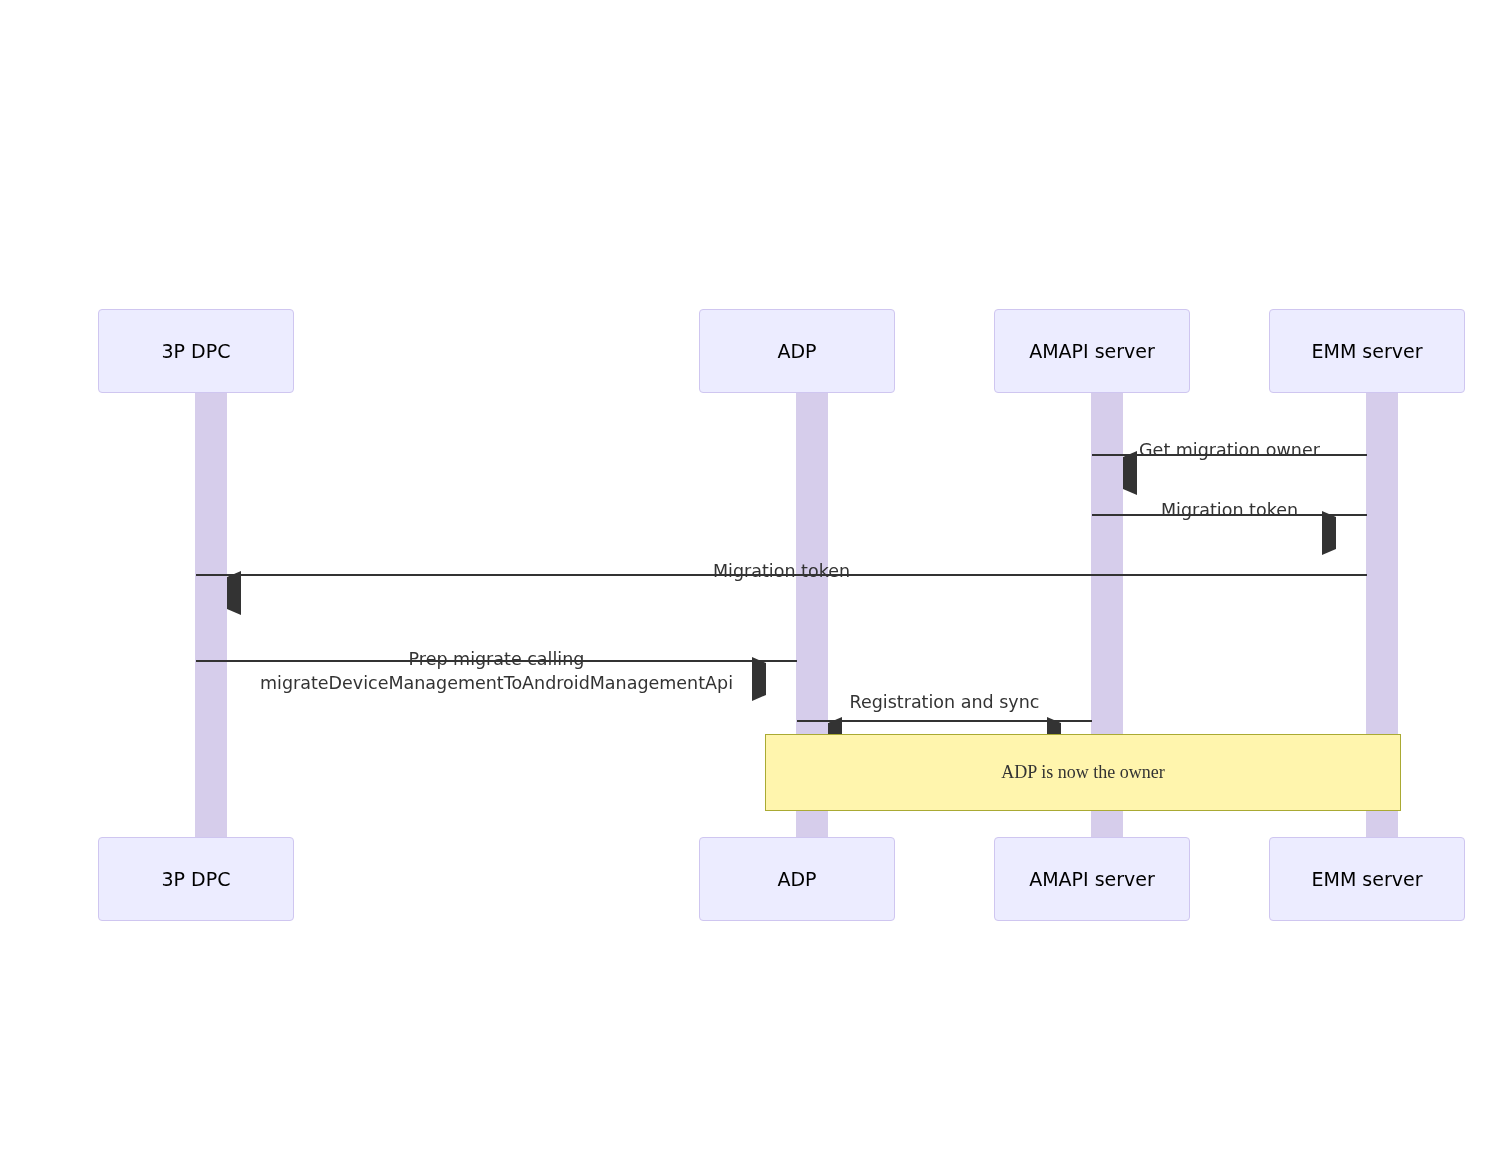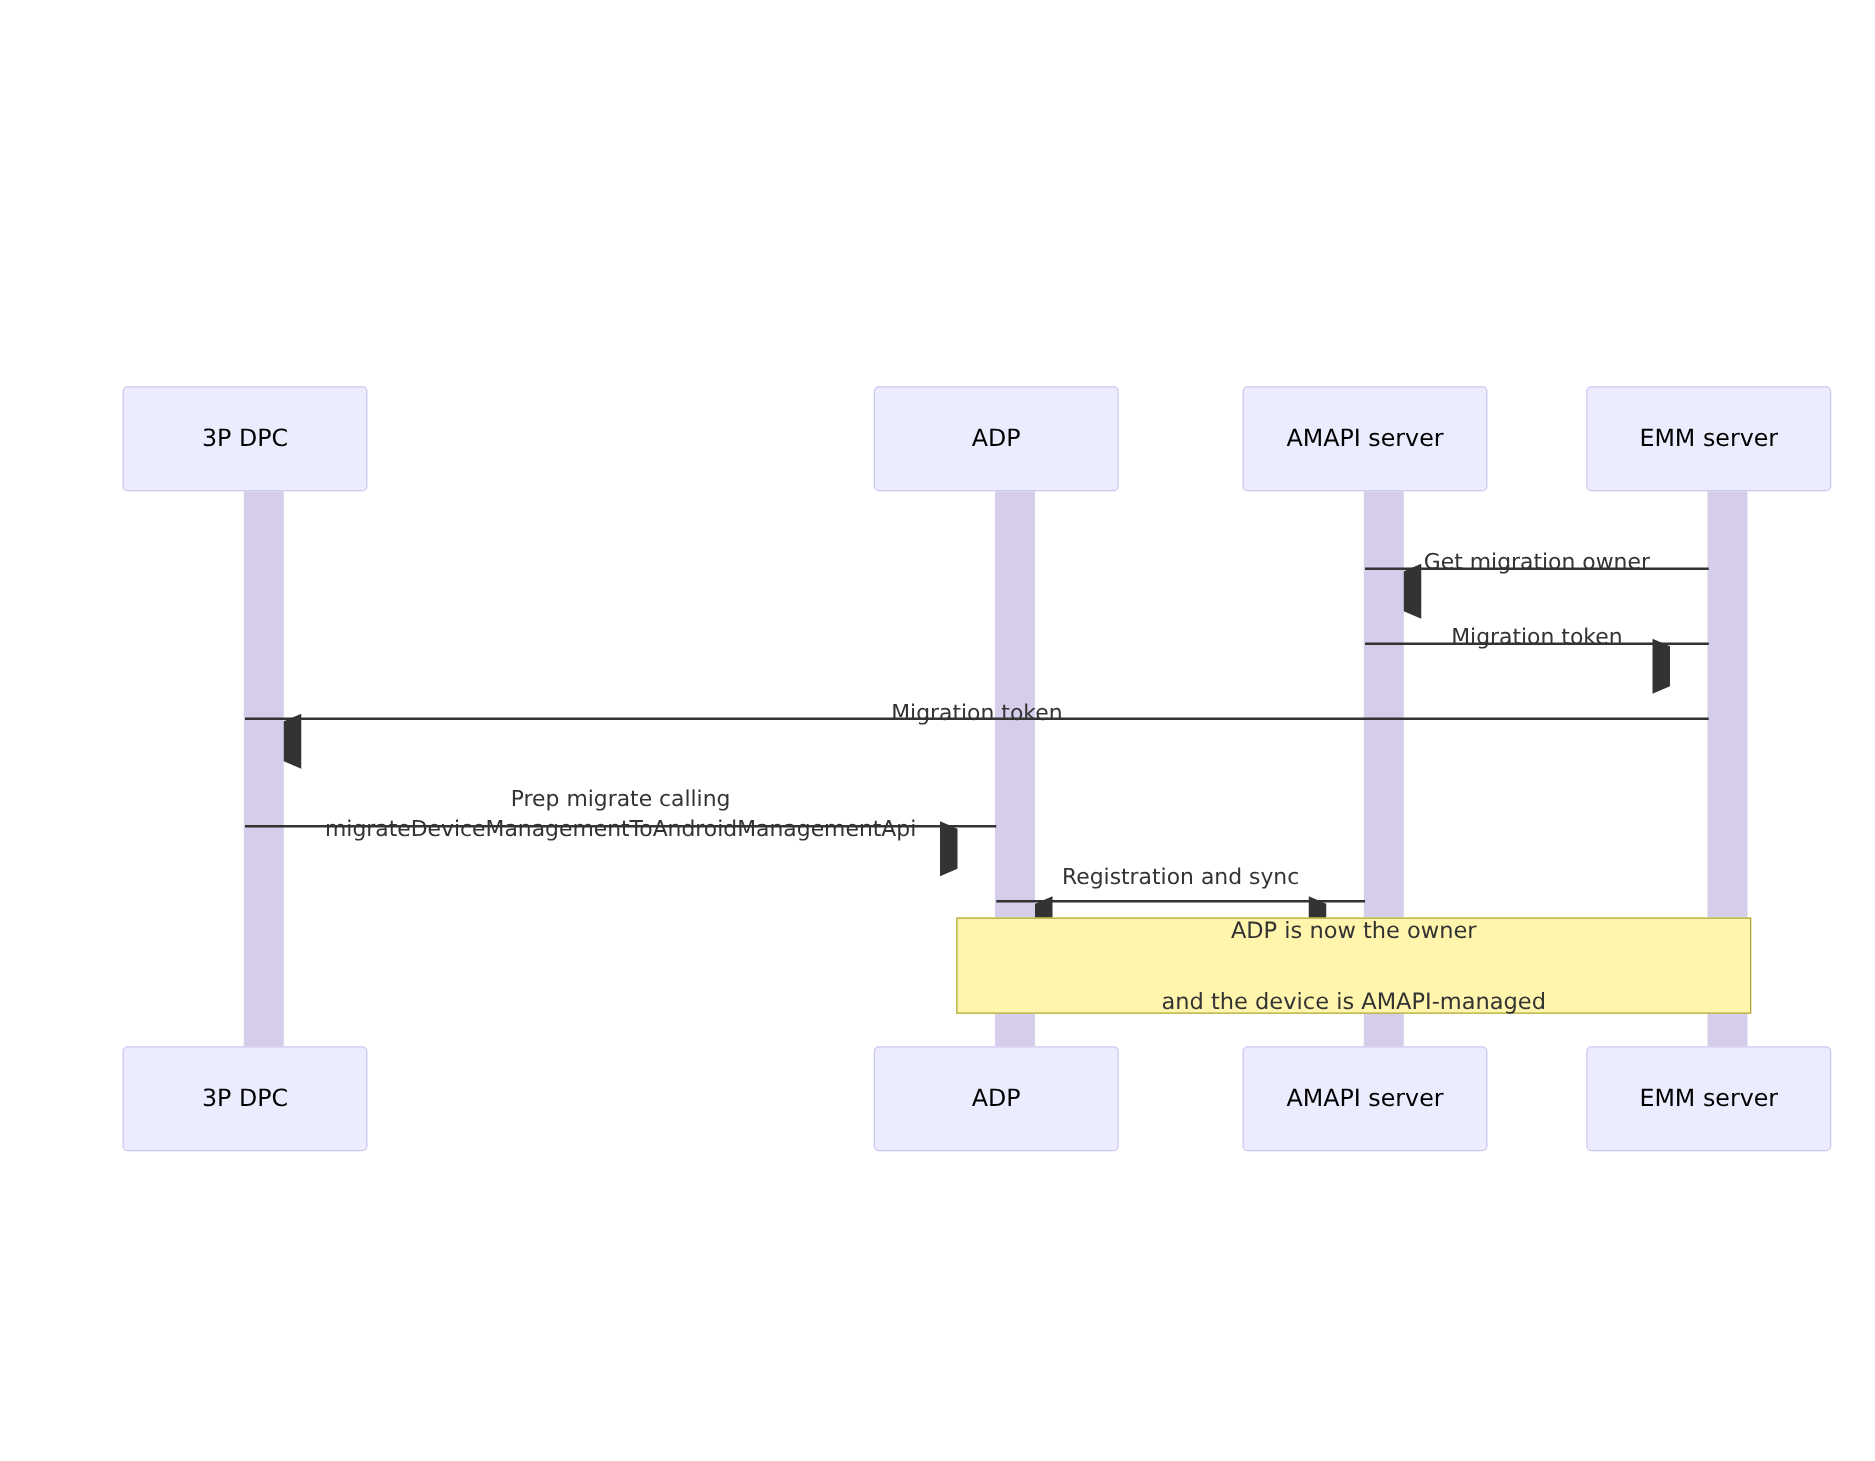--- a/index.html
+++ b/index.html
@@ -68,20 +68,21 @@
     background: #fff5ad;
     border: 1px solid #aaaa33;
     color: #333333;
     font-size: 18px;
     line-height: 25px;
     text-align: center;
     display: flex;
     flex-direction: column;
     justify-content: center;
     z-index: 3;
+    font-family: Liberation Serif, serif;
   }
 </style>
 </head>
 <body>
 
 <div class="diagram">
 
   <div class="lifeline" style="left:163px"></div>
   <div class="lifeline" style="left:764px"></div>
   <div class="lifeline" style="left:1059px"></div>
@@ -108,37 +109,36 @@
   <div class="msg-label" style="left:1060px;width:275px;top:450px">Migration token</div>
   <div class="msg-arrow" style="left:1060px;width:275px;top:482px">
     <div class="head head-right"></div>
   </div>
 
   <div class="msg-label" style="left:164px;width:1171px;top:511px">Migration token</div>
   <div class="msg-arrow" style="left:164px;width:1171px;top:542px">
     <div class="head head-left"></div>
   </div>
 
-  <div class="msg-label" style="left:164px;width:601px;top:580px">
+  <div class="msg-label" style="left:164px;width:601px;top:599px">
     <span>Prep migrate calling</span><br>
     <span>migrateDeviceManagementToAndroidManagementApi</span>
   </div>
   <div class="msg-arrow" style="left:164px;width:601px;top:628px">
     <div class="head head-right"></div>
   </div>
 
   <div class="msg-label" style="left:765px;width:295px;top:642px">Registration and sync</div>
   <div class="msg-arrow" style="left:765px;width:295px;top:688px">
     <div class="head head-left"></div>
     <div class="head head-right"></div>
   </div>
 
   <div class="note">
     <span>ADP is now the owner</span>
-    <span>and the device is AMAPI-managed</span>
   </div>
 
   <div class="actor row-bottom" style="left:66px">
     <span>3P DPC</span>
   </div>
   <div class="actor row-bottom" style="left:667px">
     <span>ADP</span>
   </div>
   <div class="actor row-bottom" style="left:962px">
     <span>AMAPI server</span>

